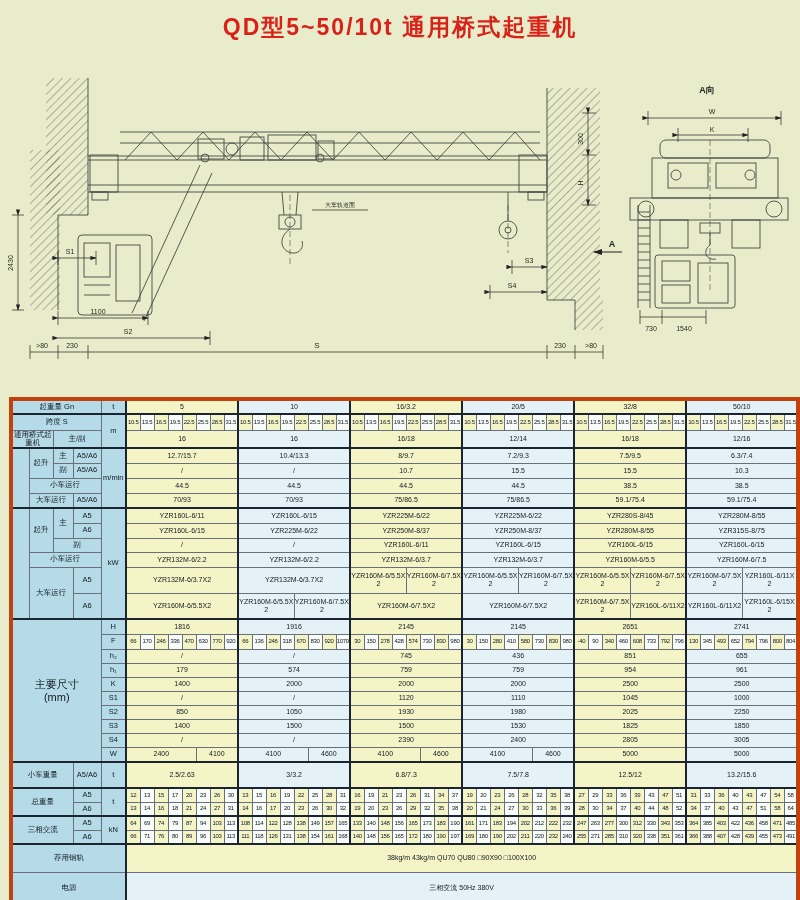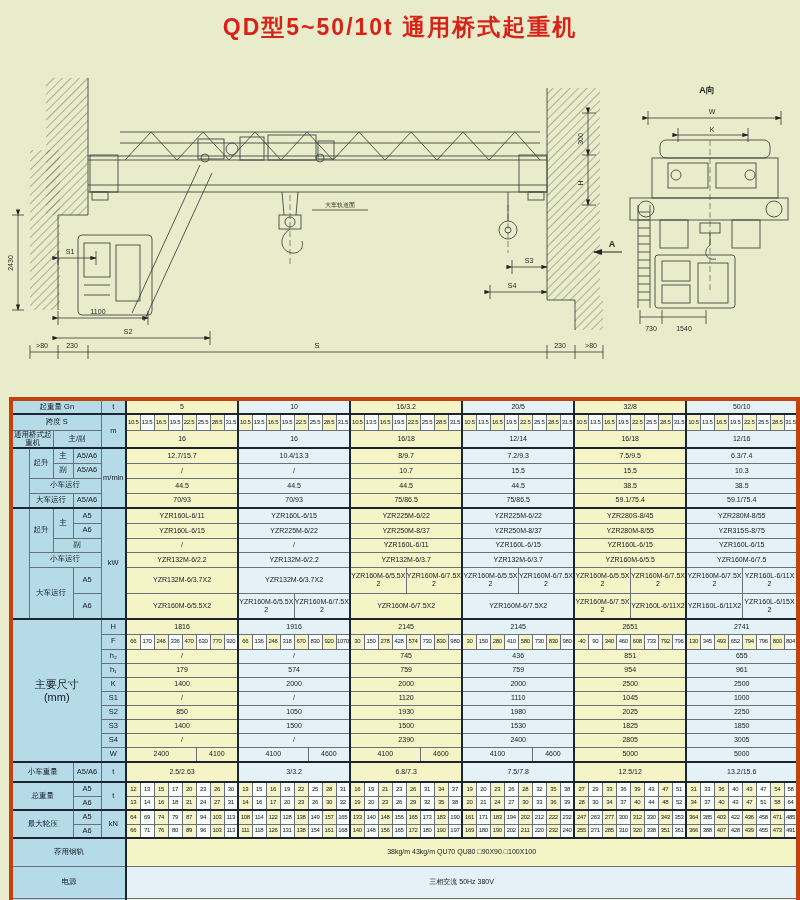--- a/index.html
+++ b/index.html
@@ -509,21 +509,21 @@
         <td class="v cb grp" colspan="5">4100</td>
         <td class="v cb" colspan="3">4600</td>
         <td class="v cy grp" colspan="5">4100</td>
         <td class="v cy" colspan="3">4600</td>
         <td class="v cb grp" colspan="5">4100</td>
         <td class="v cb" colspan="3">4600</td>
         <td class="v cy grp" colspan="8">5000</td>
         <td class="v cb grp" colspan="8">5000</td>
       </tr>
 
-  <tr class="sec" style="height:20px">
+  <tr class="sec" style="height:26px">
     <td class="lab" colspan="3">小车重量</td>
     <td class="lab">A5/A6</td>
     <td class="lab">t</td>
   <td class="v grp cy" colspan="8">2.5/2.63</td>
         <td class="v grp cb" colspan="8">3/3.2</td>
         <td class="v grp cy" colspan="8">6.8/7.3</td>
         <td class="v grp cb" colspan="8">7.5/7.8</td>
         <td class="v grp cy" colspan="8">12.5/12</td>
         <td class="v grp cb" colspan="8">13.2/15.6</td>
       </tr>
@@ -627,21 +627,21 @@
         <td class="v sub cw">37</td>
         <td class="v sub cy">40</td>
         <td class="v sub cw">43</td>
         <td class="v sub cy">47</td>
         <td class="v sub cw">51</td>
         <td class="v sub cy">58</td>
         <td class="v sub cw">64</td>
       </tr>
 
   <tr class="sec" style="height:14px">
-    <td class="lab" colspan="3" rowspan="2">最大轮压</td>
+    <td class="lab" colspan="3" rowspan="2">三相交流</td>
     <td class="lab">A5</td>
     <td class="lab" rowspan="2">kN</td>
   <td class="v sub cy grp">64</td>
         <td class="v sub cw">69</td>
         <td class="v sub cy">74</td>
         <td class="v sub cw">79</td>
         <td class="v sub cy">87</td>
         <td class="v sub cw">94</td>
         <td class="v sub cy">103</td>
         <td class="v sub cw">113</td>

